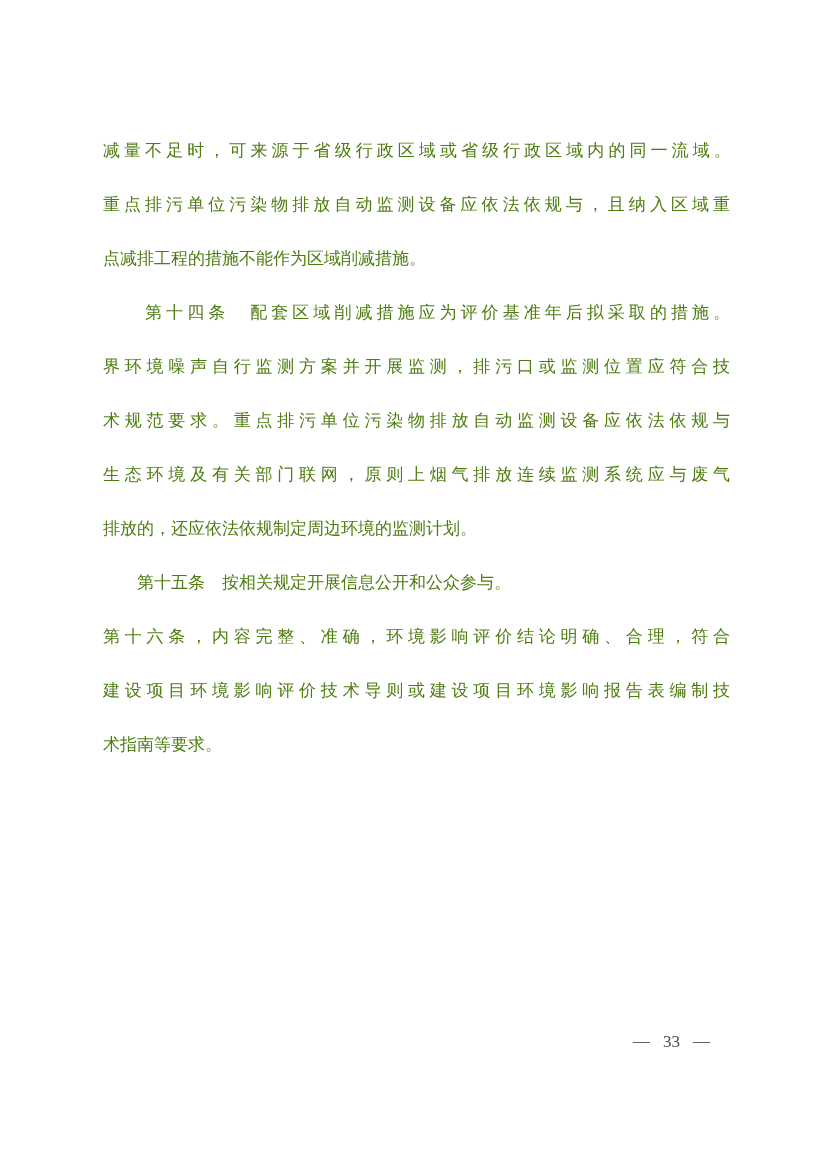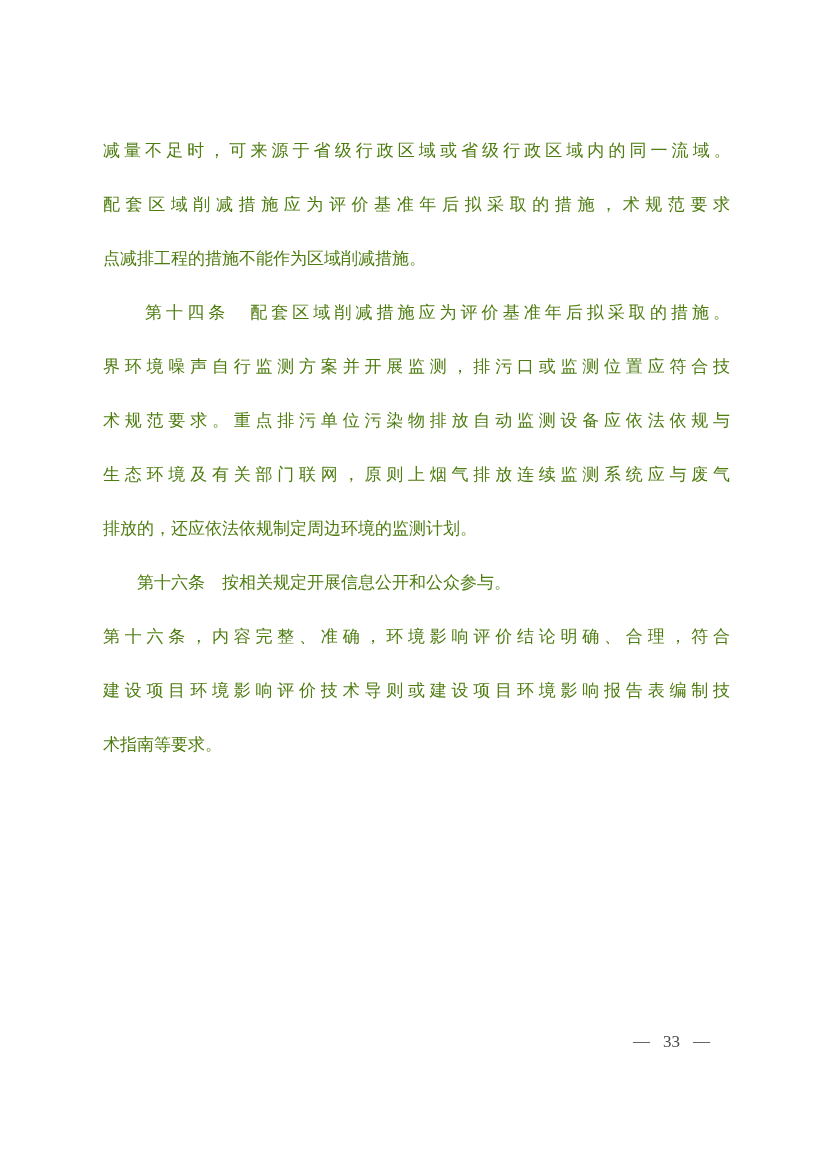--- a/index.html
+++ b/index.html
@@ -53,28 +53,28 @@
     position: relative;
     top: -1px;
     letter-spacing: 0;
   }
 </style>
 </head>
 <body>
 
 <div class="doc-body">
   <div class="line tight">减量不足时，可来源于省级行政区域或省级行政区域内的同一流域。</div>
-  <div class="line">配套区域削减措施应为评价基准年后拟采取的措施，术规范要求</div>
+  <div class="line">重点排污单位污染物排放自动监测设备应依法依规与，且纳入区域重</div>
   <div class="line para-end">点减排工程的措施不能作为区域削减措施。</div>
   <div class="line">　　第十四条　配套区域削减措施应为评价基准年后拟采取的措施。</div>
   <div class="line">界环境噪声自行监测方案并开展监测，排污口或监测位置应符合技</div>
   <div class="line">术规范要求。重点排污单位污染物排放自动监测设备应依法依规与</div>
   <div class="line">生态环境及有关部门联网，原则上烟气排放连续监测系统应与废气</div>
   <div class="line para-end">排放的，还应依法依规制定周边环境的监测计划。</div>
-  <div class="line para-end">　　第十六条　按相关规定开展信息公开和公众参与。</div>
+  <div class="line para-end">　　第十五条　按相关规定开展信息公开和公众参与。</div>
   <div class="line">第十六条，内容完整、准确，环境影响评价结论明确、合理，符合</div>
   <div class="line">建设项目环境影响评价技术导则或建设项目环境影响报告表编制技</div>
   <div class="line para-end">术指南等要求。</div>
 </div>
 
 <div class="page-footer">
   <span class="dash">—</span>
   <span class="num">33</span>
   <span class="dash">—</span>
 </div>

